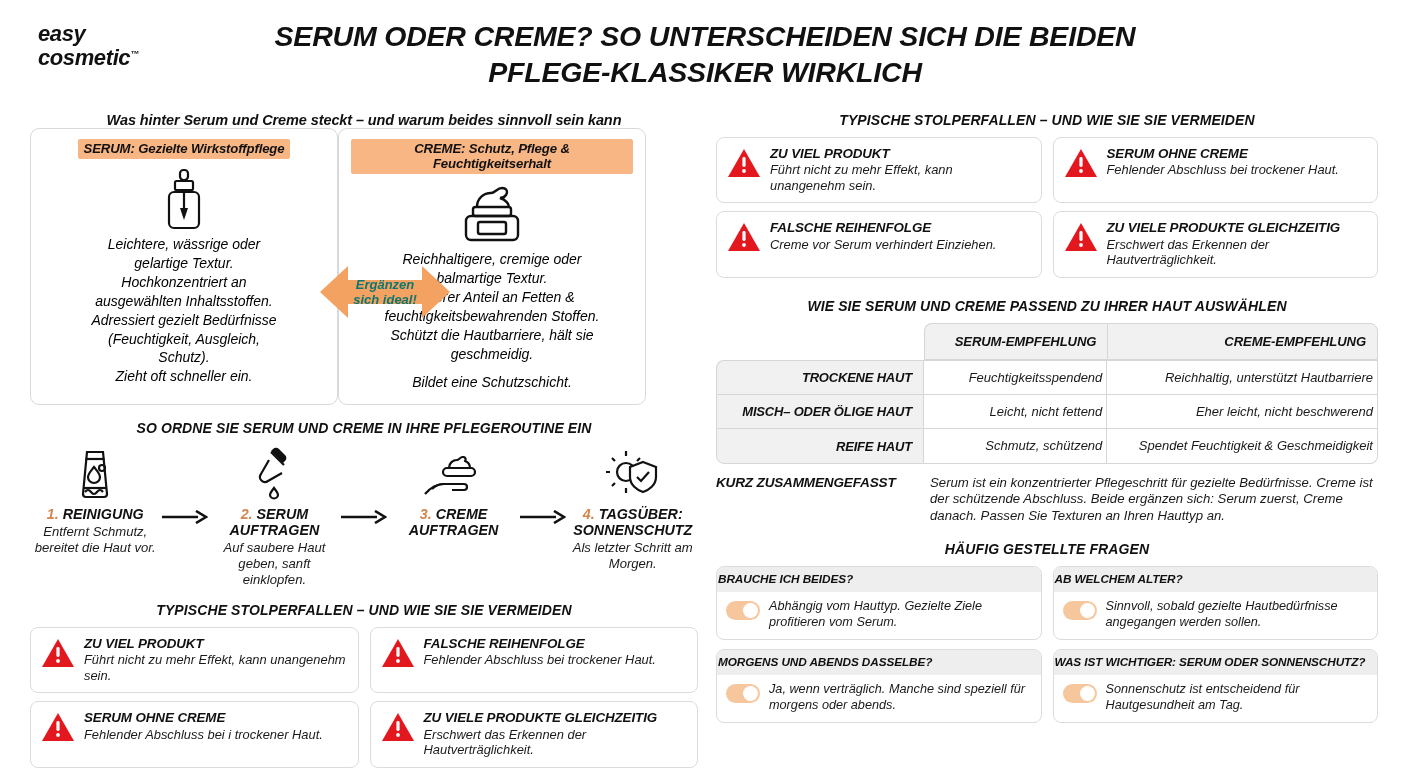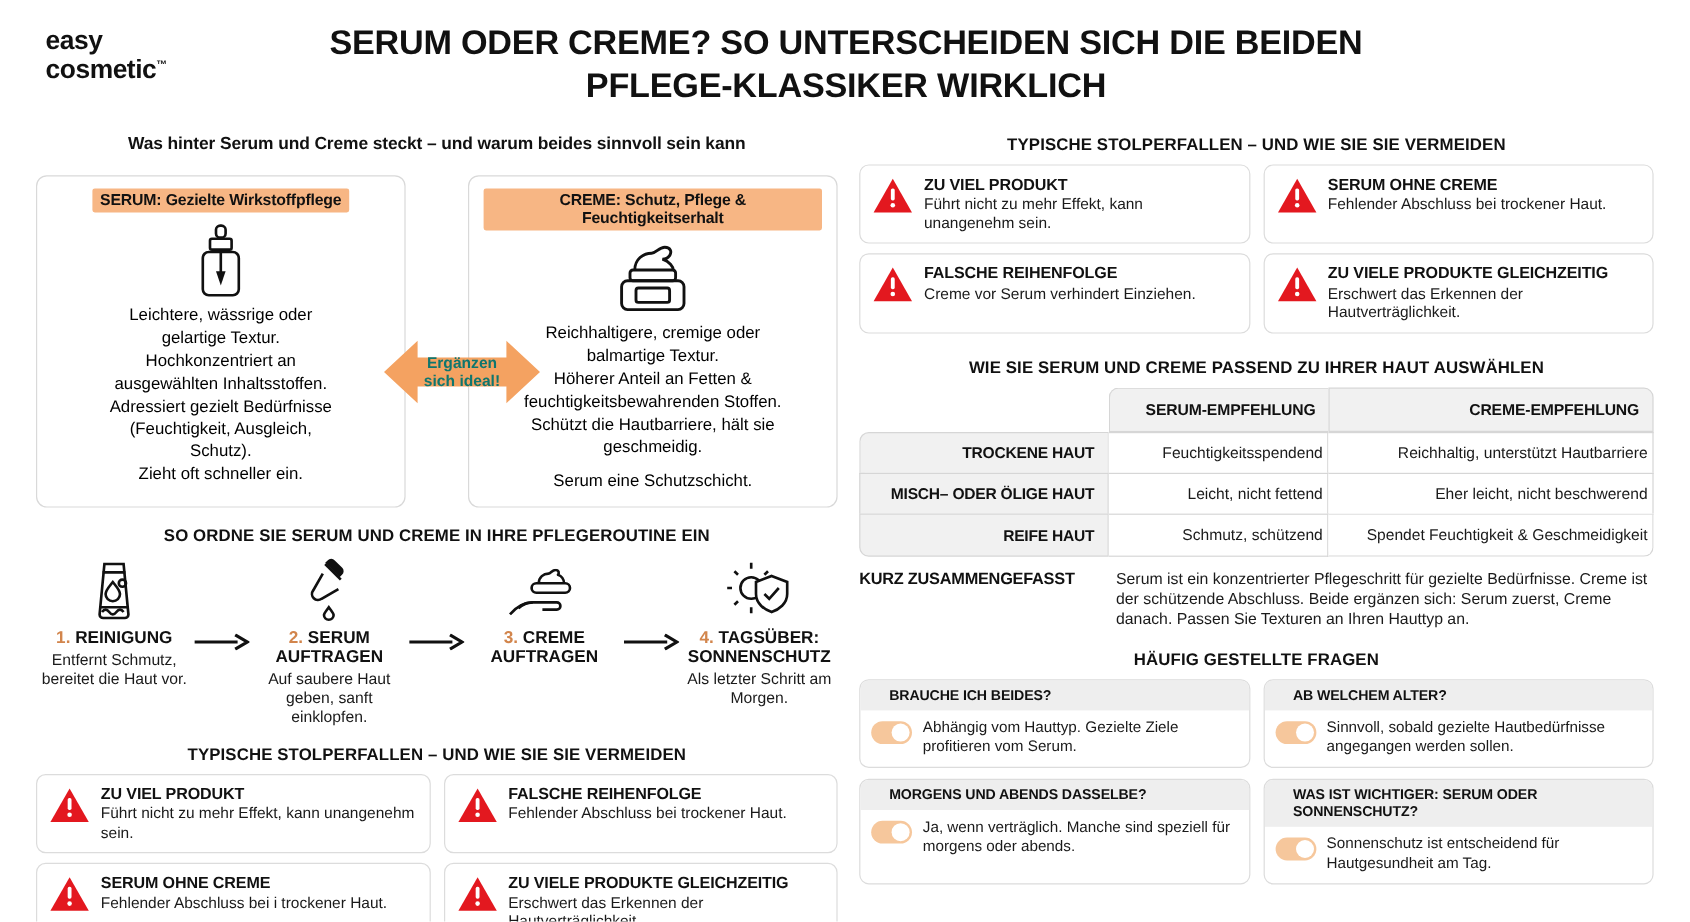--- a/index.html
+++ b/index.html
@@ -3,21 +3,21 @@
 <meta charset="utf-8">
 <style>
   * { box-sizing: border-box; margin: 0; padding: 0; }
   html, body {
     width: 1408px; height: 768px;
     background: #ffffff;
     font-family: "Liberation Sans", sans-serif;
     color: #1a1a1a;
     overflow: hidden;
   }
-  .page { position: relative; width: 1408px; height: 768px; }
+  .page { position: relative; width: 1408px; height: 768px; font-style: italic; }
 
   
   .logo {
     position: absolute; left: 38px; top: 22px;
     font-weight: 700; font-size: 22px; line-height: 1.08;
     letter-spacing: -0.4px; color: #111;
   }
   .logo .tm { font-size: 9px; vertical-align: super; font-weight: 700; }
   .main-title {
     position: absolute; left: 230px; top: 18px; width: 950px;
@@ -31,21 +31,21 @@
   .col-left  { position: absolute; left: 30px;  top: 112px; width: 668px; }
   .col-right { position: absolute; left: 716px; top: 112px; width: 662px; }
 
   .sec-title {
     text-align: center; font-weight: 700; color: #111;
     font-size: 14.5px; letter-spacing: -0.1px;
   }
   .sec-title.upper { text-transform: uppercase; font-size: 14px; letter-spacing: 0.1px;}
 
   
-  .compare { position: relative; margin-top: 18px; display: flex; gap: 52px; }
+  .compare { position: relative; display: flex; }
   .pcard {
     width: 308px; min-height: 234px;
     border: 1px solid #d9d9d9; border-radius: 9px;
     background: #fff; padding: 10px 12px 12px;
     text-align: center;
   }
   .pcard-head {
     display: inline-block;
     background: #f7b684;
     font-weight: 700; font-size: 13.2px; color: #111;
@@ -125,21 +125,21 @@
   .summary-label { flex: 0 0 200px; font-weight: 700; font-size: 13.6px; color: #111; text-transform: uppercase; letter-spacing: -0.2px;}
   .summary-text { font-size: 13.2px; line-height: 1.25; color: #1a1a1a; }
 
   
   .faq-title { margin-top: 17px; }
   .faq-grid { margin-top: 9px; display: grid; grid-template-columns: 1fr 1fr; gap: 9px 11px; }
   .faq {
     border: 1px solid #dcdcdc; border-radius: 8px; overflow: hidden; background: #fff;
   }
   .faq-q {
-    background: #eeeeee; padding: 5px 24px 6px;
+    background: #eeeeee; padding: 5px 1px 6px;
     font-weight: 700; font-size: 11.8px; color: #111; text-transform: uppercase; letter-spacing: -0.1px;
   }
   .faq-a { display: flex; gap: 9px; align-items: flex-start; padding: 7px 9px 9px; }
   .toggle {
     flex: 0 0 auto; width: 34px; height: 19px; border-radius: 10px;
     background: #f6c79c; position: relative; margin-top: 2px;
   }
   .toggle::after {
     content: ""; position: absolute; right: 2px; top: 2px;
     width: 15px; height: 15px; border-radius: 50%; background: #fff;
@@ -197,21 +197,21 @@
             <rect x="23" y="37" width="28" height="12" rx="2"></rect>
           </svg>
         </div>
         <div class="pcard-body">
           <p>Reichhaltigere, cremige oder</p>
           <p>balmartige Textur.</p>
           <p>Höherer Anteil an Fetten &amp;</p>
           <p>feuchtigkeitsbewahrenden Stoffen.</p>
           <p>Schützt die Hautbarriere, hält sie</p>
           <p>geschmeidig.</p>
-          <p class="gap">Serum eine Schutzschicht.</p>
+          <p class="gap">Bildet eine Schutzschicht.</p>
         </div>
       </div>
 
       <div class="arrow-badge">
         <svg viewBox="0 0 130 72">
           <path d="M0 36 L28 10 L28 24 L102 24 L102 10 L130 36 L102 62 L102 48 L28 48 L28 62 Z" fill="#f4a261"></path>
         </svg>
         <div class="lbl">
           <div>Ergänzen</div>
           <div>sich ideal!</div>

